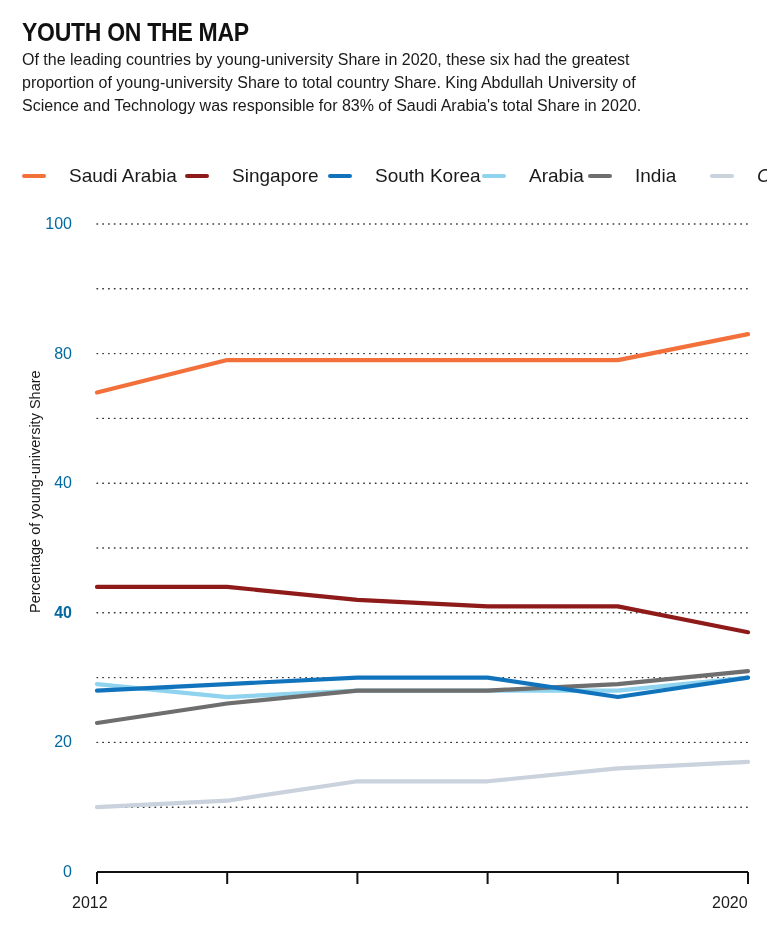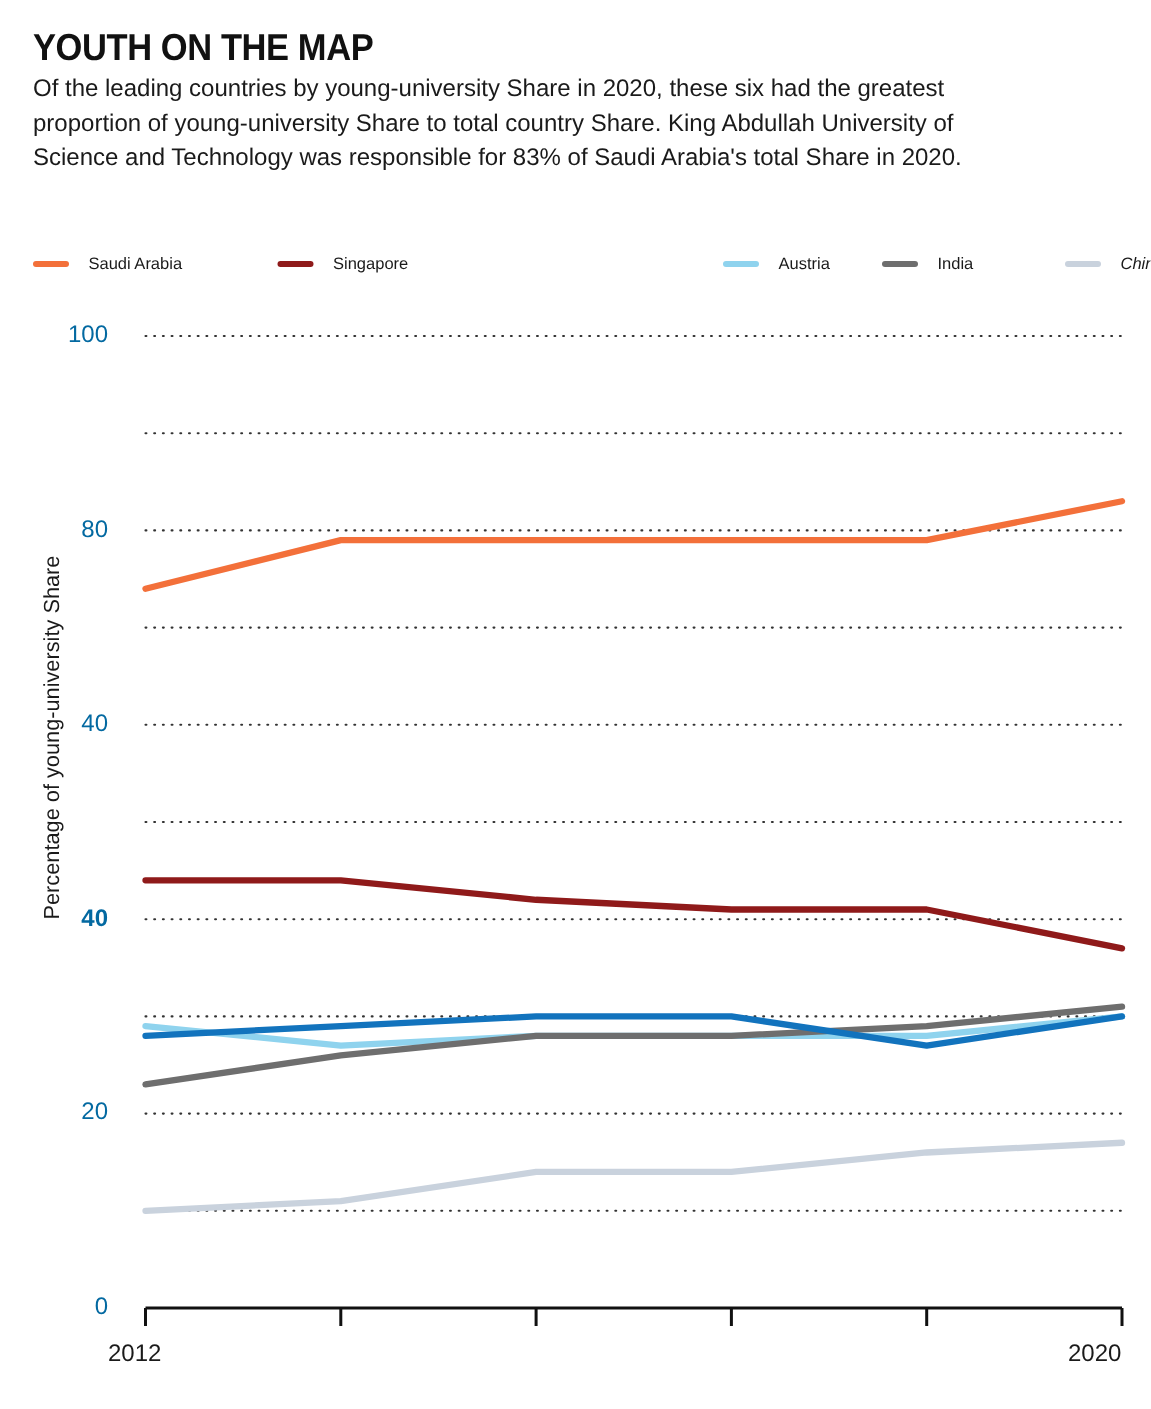--- a/index.html
+++ b/index.html
@@ -49,22 +49,22 @@
     top: 163px;
     width: 730px;
     height: 26px;
   }
   .legend-item {
     position: absolute;
     top: 0;
     height: 26px;
     display: flex;
     align-items: center;
-    gap: 13px;
-    font-size: 11px;
+    gap: 23px;
+    font-size: 19px;
     color: #1a1a1a;
     white-space: nowrap;
   }
   .legend-swatch {
     display: inline-block;
     width: 24px;
     height: 4px;
     border-radius: 2px;
   }
   .chart-area {
@@ -113,23 +113,27 @@
 
   <div class="legend" id="legend-root">
       <div class="legend-item" style="left: 0px;">
         <span class="legend-swatch" style="background: rgb(243, 112, 58);"></span>
         <span>Saudi Arabia</span>
       </div>
       <div class="legend-item" style="left: 163px;">
         <span class="legend-swatch" style="background: rgb(143, 26, 26);"></span>
         <span>Singapore</span>
       </div>
+      <div class="legend-item" style="left: 306px;">
+        <span class="legend-swatch" style="background: rgb(18, 115, 189);"></span>
+        <span>South Korea</span>
+      </div>
       <div class="legend-item" style="left: 460px;">
         <span class="legend-swatch" style="background: rgb(143, 211, 238);"></span>
-        <span>Austria</span>
+        <span>Arabia</span>
       </div>
       <div class="legend-item" style="left: 566px;">
         <span class="legend-swatch" style="background: rgb(110, 110, 110);"></span>
         <span>India</span>
       </div>
       <div class="legend-item" style="left: 688px; font-style: italic;">
         <span class="legend-swatch" style="background: rgb(201, 210, 221);"></span>
         <span>China</span>
       </div>
     </div>

